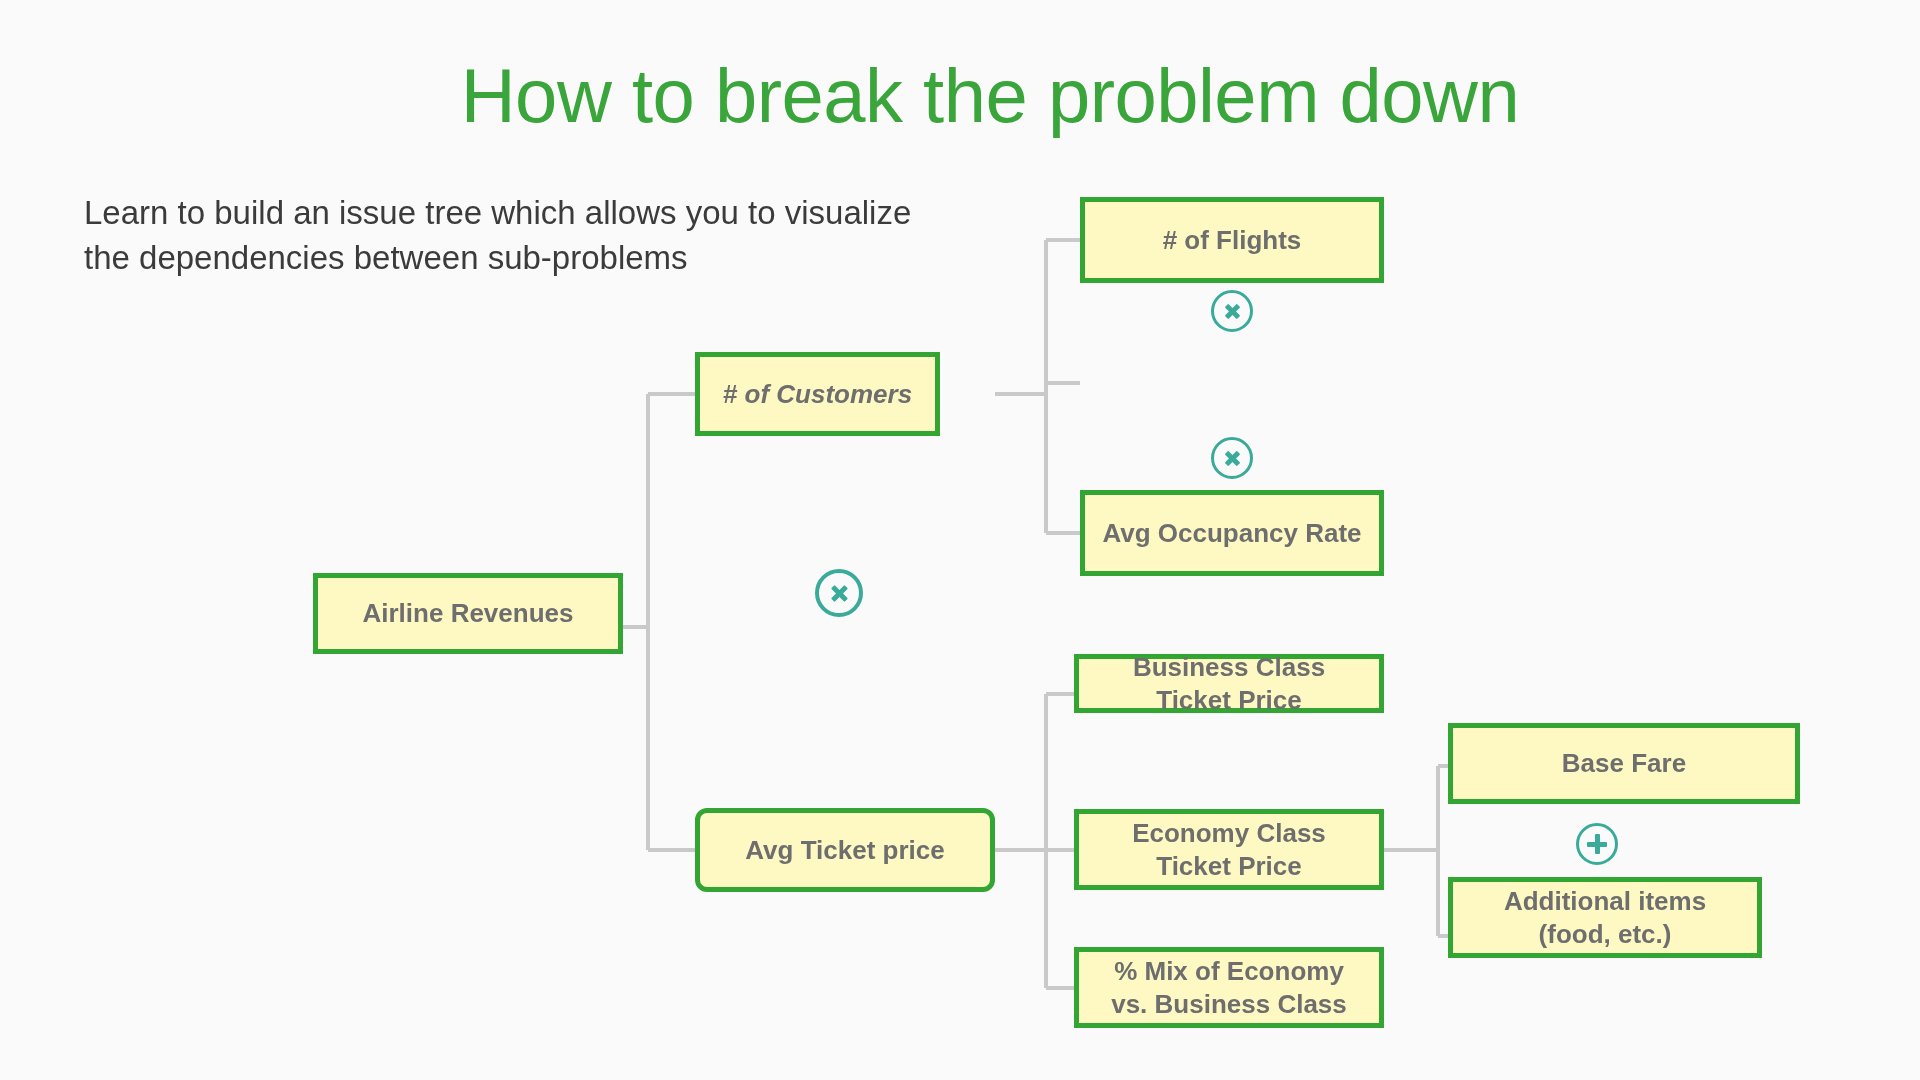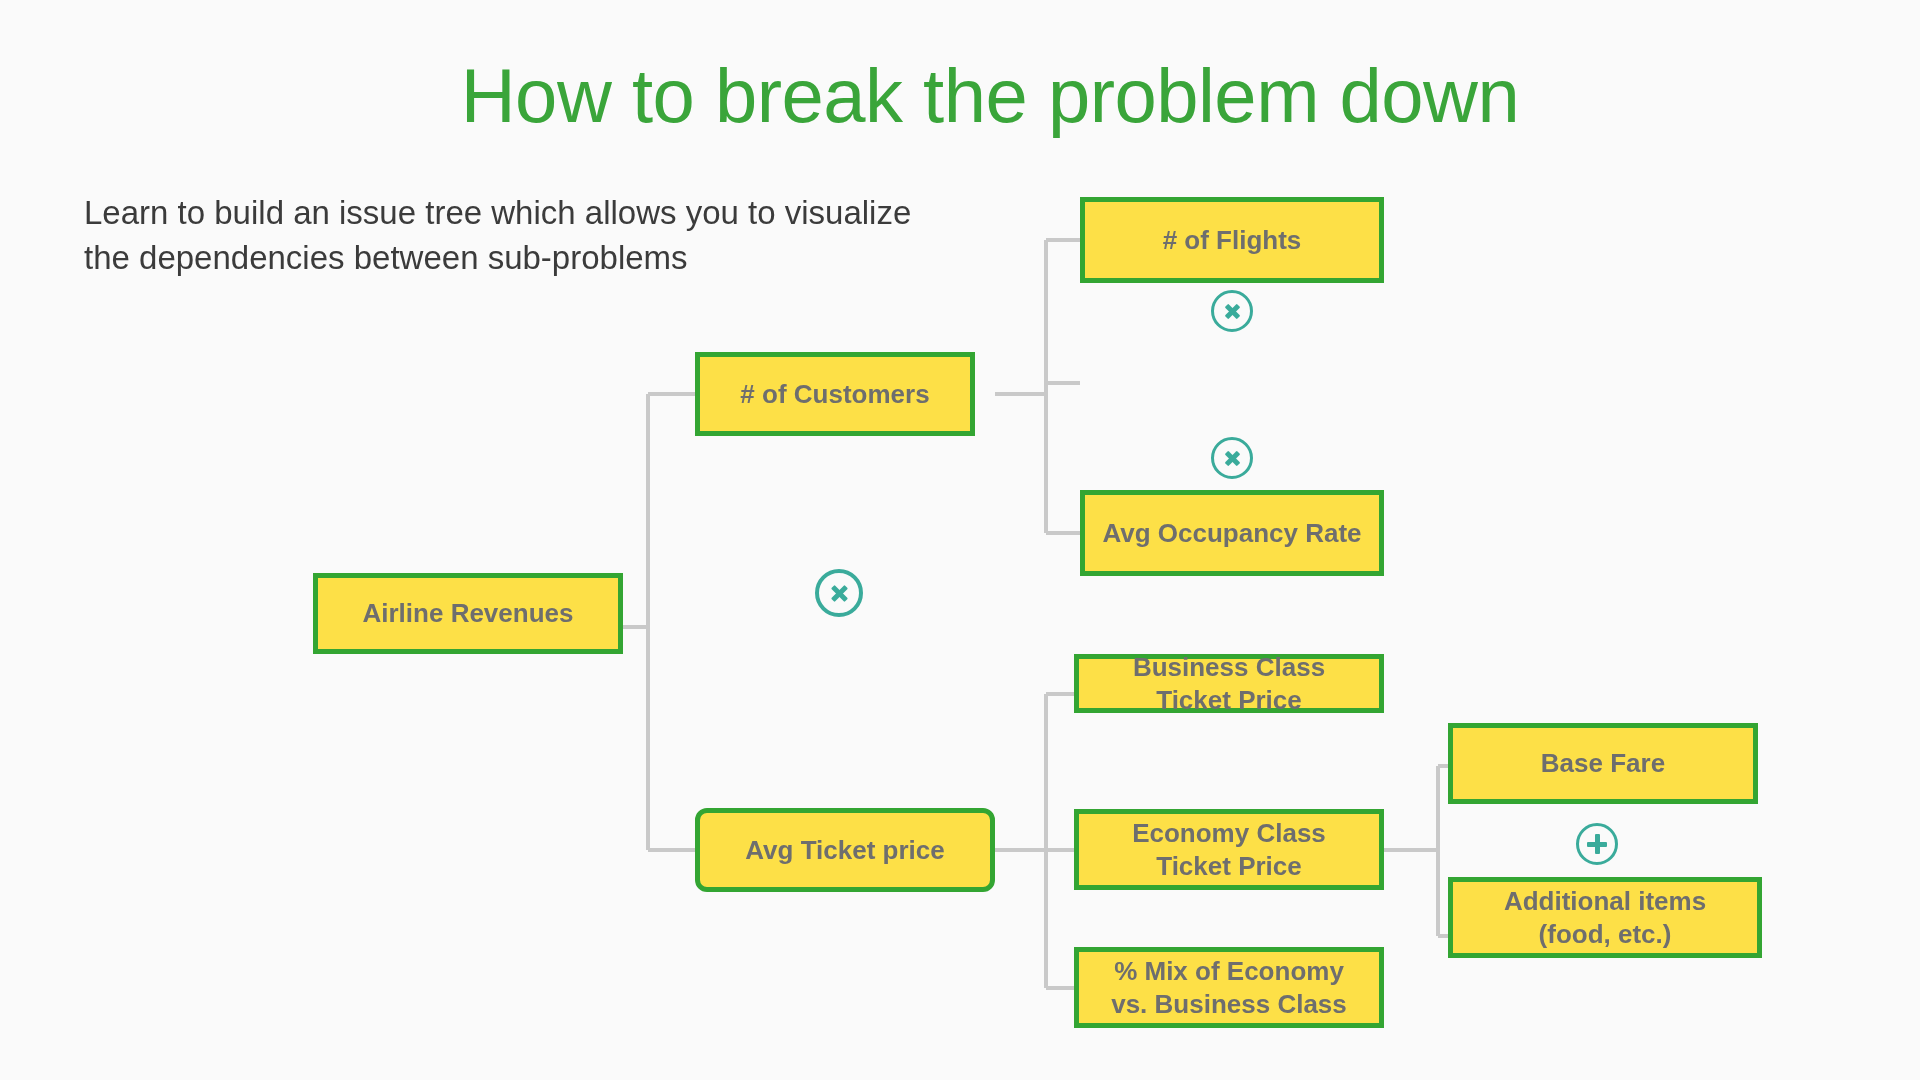--- a/index.html
+++ b/index.html
@@ -51,21 +51,21 @@
     left: 0;
     top: 0;
     width: 1920px;
     height: 1080px;
   }
 
   
   .node {
     position: absolute;
     box-sizing: border-box;
-    background: #fde047;
+    background: #fef9c3;
     border: 5px solid #33a532;
     display: flex;
     align-items: center;
     justify-content: center;
     text-align: center;
     color: #6e6e6e;
     font-weight: bold;
     font-size: 26px;
     line-height: 33px;
     padding: 2px 10px;
@@ -161,21 +161,21 @@
       <path d="M 1438 766 L 1438 936"></path>
       <path d="M 1438 766 L 1448 766"></path>
       <path d="M 1438 936 L 1448 936"></path>
     </g>
   </svg>
 
   <div class="node" style="left:313px; top:573px; width:310px; height:81px;">
     <span>Airline Revenues</span>
   </div>
 
-  <div class="node" style="left:695px; top:352px; width:280px; height:84px;">
+  <div class="node" style="left:695px; top:352px; width:245px; height:84px;font-style:italic;">
     <span># of Customers</span>
   </div>
 
   <div class="node" style="left:695px; top:808px; width:300px; height:84px;border-radius:12px;">
     <span>Avg Ticket price</span>
   </div>
 
   <div class="node" style="left:1080px; top:197px; width:304px; height:86px;">
     <span># of Flights</span>
   </div>
@@ -199,21 +199,21 @@
     </span>
   </div>
 
   <div class="node" style="left:1074px; top:947px; width:310px; height:81px;">
     <span>
       <span>% Mix of Economy</span>
       <span>vs. Business Class</span>
     </span>
   </div>
 
-  <div class="node" style="left:1448px; top:723px; width:310px; height:81px;">
+  <div class="node" style="left:1448px; top:723px; width:352px; height:81px;">
     <span>Base Fare</span>
   </div>
 
   <div class="node" style="left:1448px; top:877px; width:314px; height:81px;">
     <span>
       <span>Additional items</span>
       <span>(food, etc.)</span>
     </span>
   </div>
 

